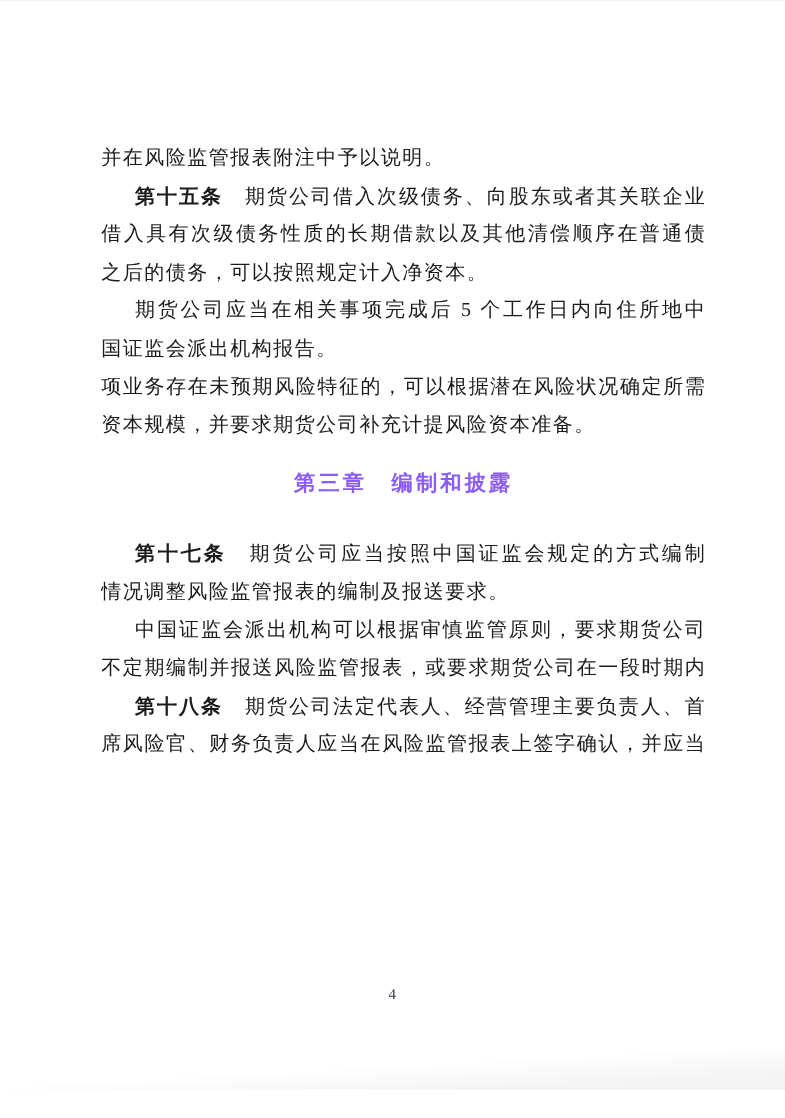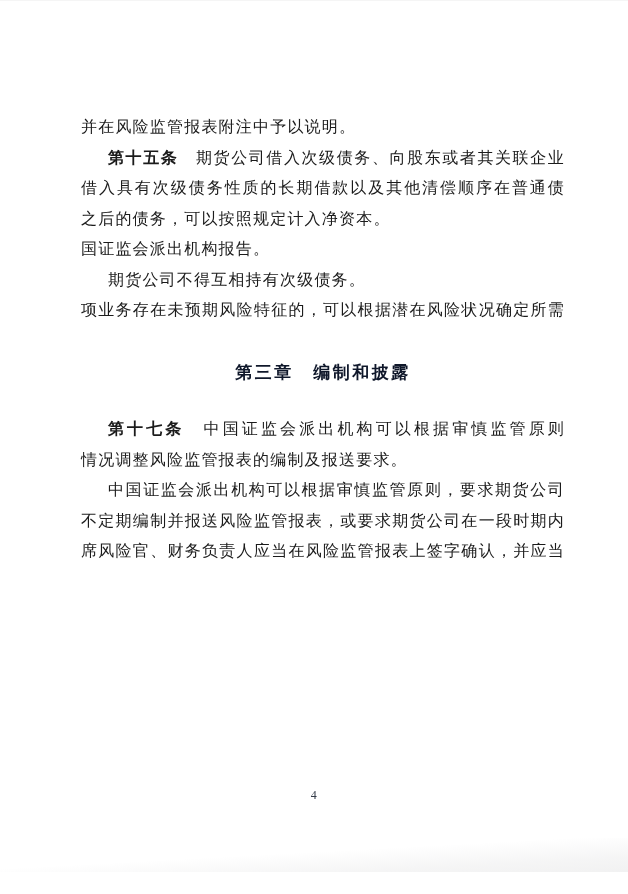--- a/index.html
+++ b/index.html
@@ -33,26 +33,26 @@
   .line.justify {
     white-space: normal;
     text-align: justify;
     text-align-last: justify;
   }
   .line.indent { text-indent: 27px; }
   .run.bold { font-weight: bold; }
   .heading {
     height: 30.5px;
     line-height: 30.5px;
-    margin: 32px 0 26px 0;
+    margin: 16px 0 26px 0;
     text-align: center;
     font-weight: bold;
     font-size: 17px;
     letter-spacing: 2.5px;
-    color: #0f172a;
+    color: #8b5cf6;
   }
   .page-number {
     position: absolute;
     left: 0; right: 0;
     top: 787px;
     text-align: center;
     font-size: 12px;
     color: #333a47;
     letter-spacing: 0.5px;
   }
@@ -69,25 +69,27 @@
 </style>
 </head>
 <body>
 
 <div class="page">
   <div class="content" id="doc-content">
       <div class="line"><span class="run">并在风险监管报表附注中予以说明。</span></div>
       <div class="line indent justify"><span class="run bold">第十五条</span><span class="run">　期货公司借入次级债务、向股东或者其关联企业</span></div>
       <div class="line justify"><span class="run">借入具有次级债务性质的长期借款以及其他清偿顺序在普通债</span></div>
       <div class="line"><span class="run">之后的债务，可以按照规定计入净资本。</span></div>
+      <div class="line indent justify"><span class="run">期货公司应当在相关事项完成后 5 个工作日内向住所地中</span></div>
       <div class="line"><span class="run">国证监会派出机构报告。</span></div>
-      <div class="line indent"><span class="run">期货公司不得互相持有次级债务。</span></div>
       <div class="line justify"><span class="run">项业务存在未预期风险特征的，可以根据潜在风险状况确定所需</span></div>
+      <div class="line"><span class="run">资本规模，并要求期货公司补充计提风险资本准备。</span></div>
       <div class="heading">第三章　编制和披露</div>
-      <div class="line indent justify"><span class="run bold">第十七条</span><span class="run">　中国证监会派出机构可以根据审慎监管原则</span></div>
+      <div class="line indent justify"><span class="run bold">第十七条</span><span class="run">　期货公司应当按照中国证监会规定的方式编制</span></div>
       <div class="line"><span class="run">情况调整风险监管报表的编制及报送要求。</span></div>
       <div class="line indent justify"><span class="run">中国证监会派出机构可以根据审慎监管原则，要求期货公司</span></div>
       <div class="line justify"><span class="run">不定期编制并报送风险监管报表，或要求期货公司在一段时期内</span></div>
+      <div class="line indent justify"><span class="run bold">第十八条</span><span class="run">　期货公司法定代表人、经营管理主要负责人、首</span></div>
       <div class="line justify"><span class="run">席风险官、财务负责人应当在风险监管报表上签字确认，并应当</span></div>
     </div>
   <div class="page-number">4</div>
   <div class="bottom-shadow"></div>
 </div>
 
 </body></html>

